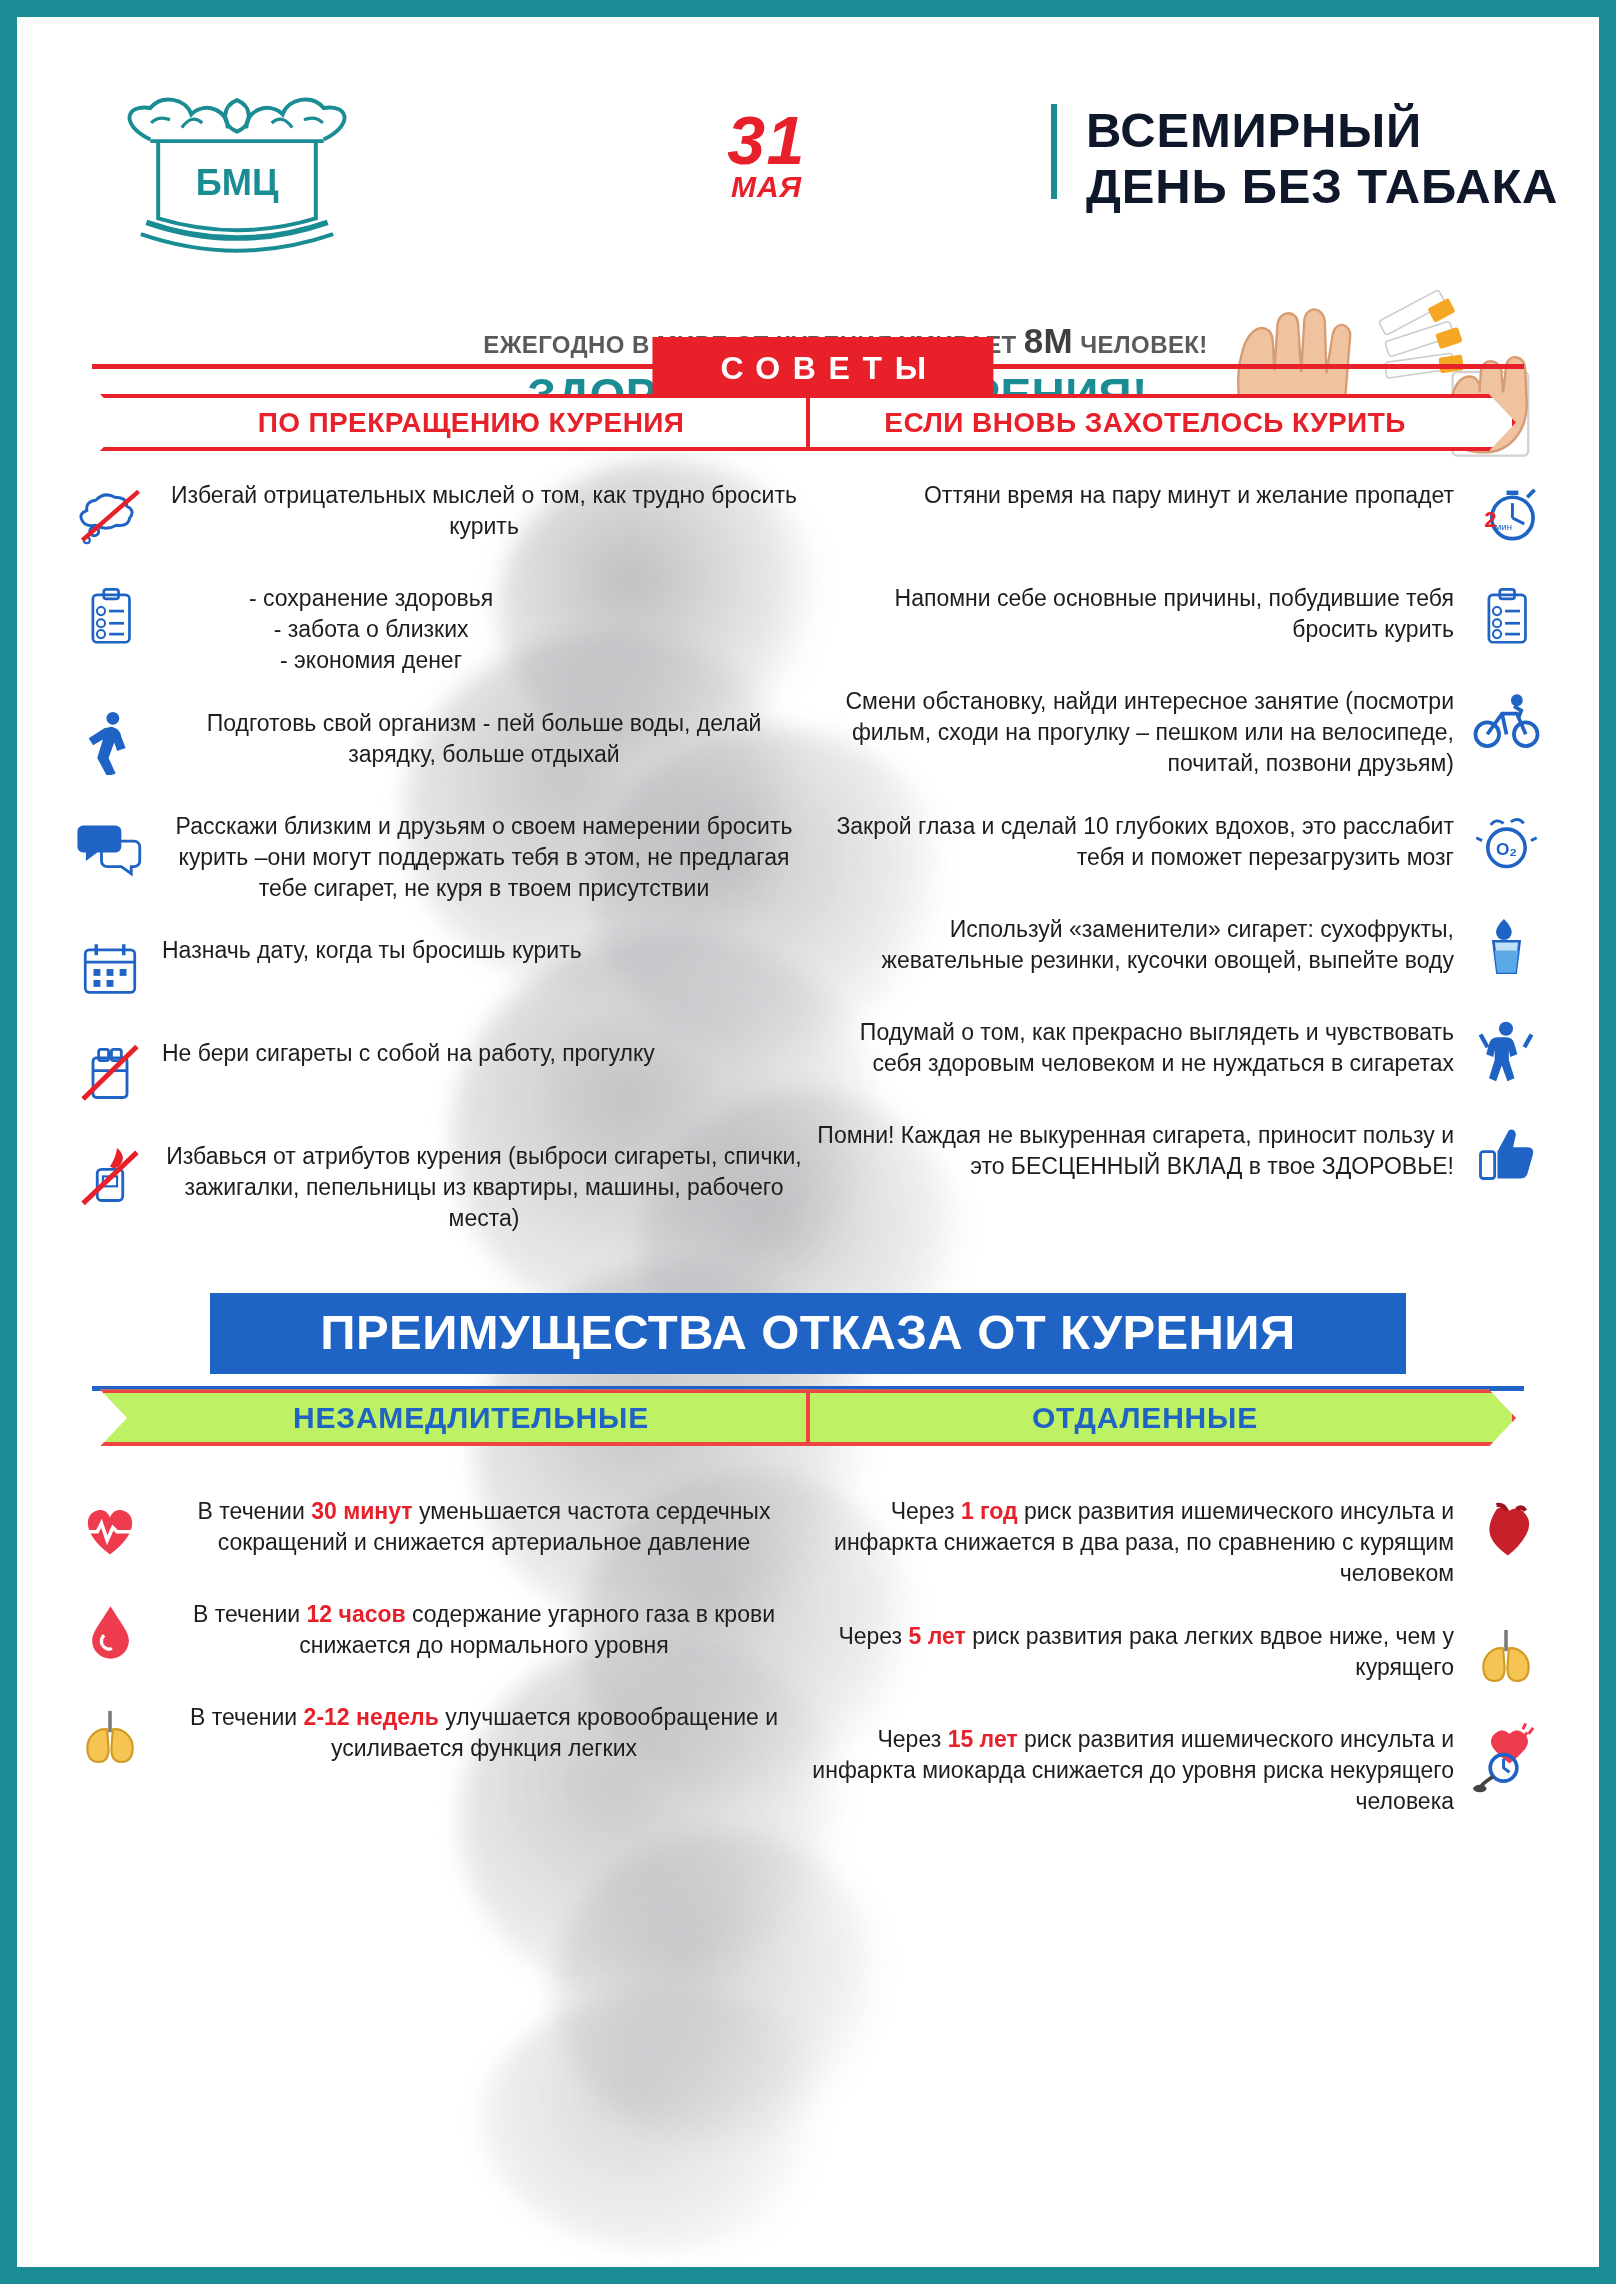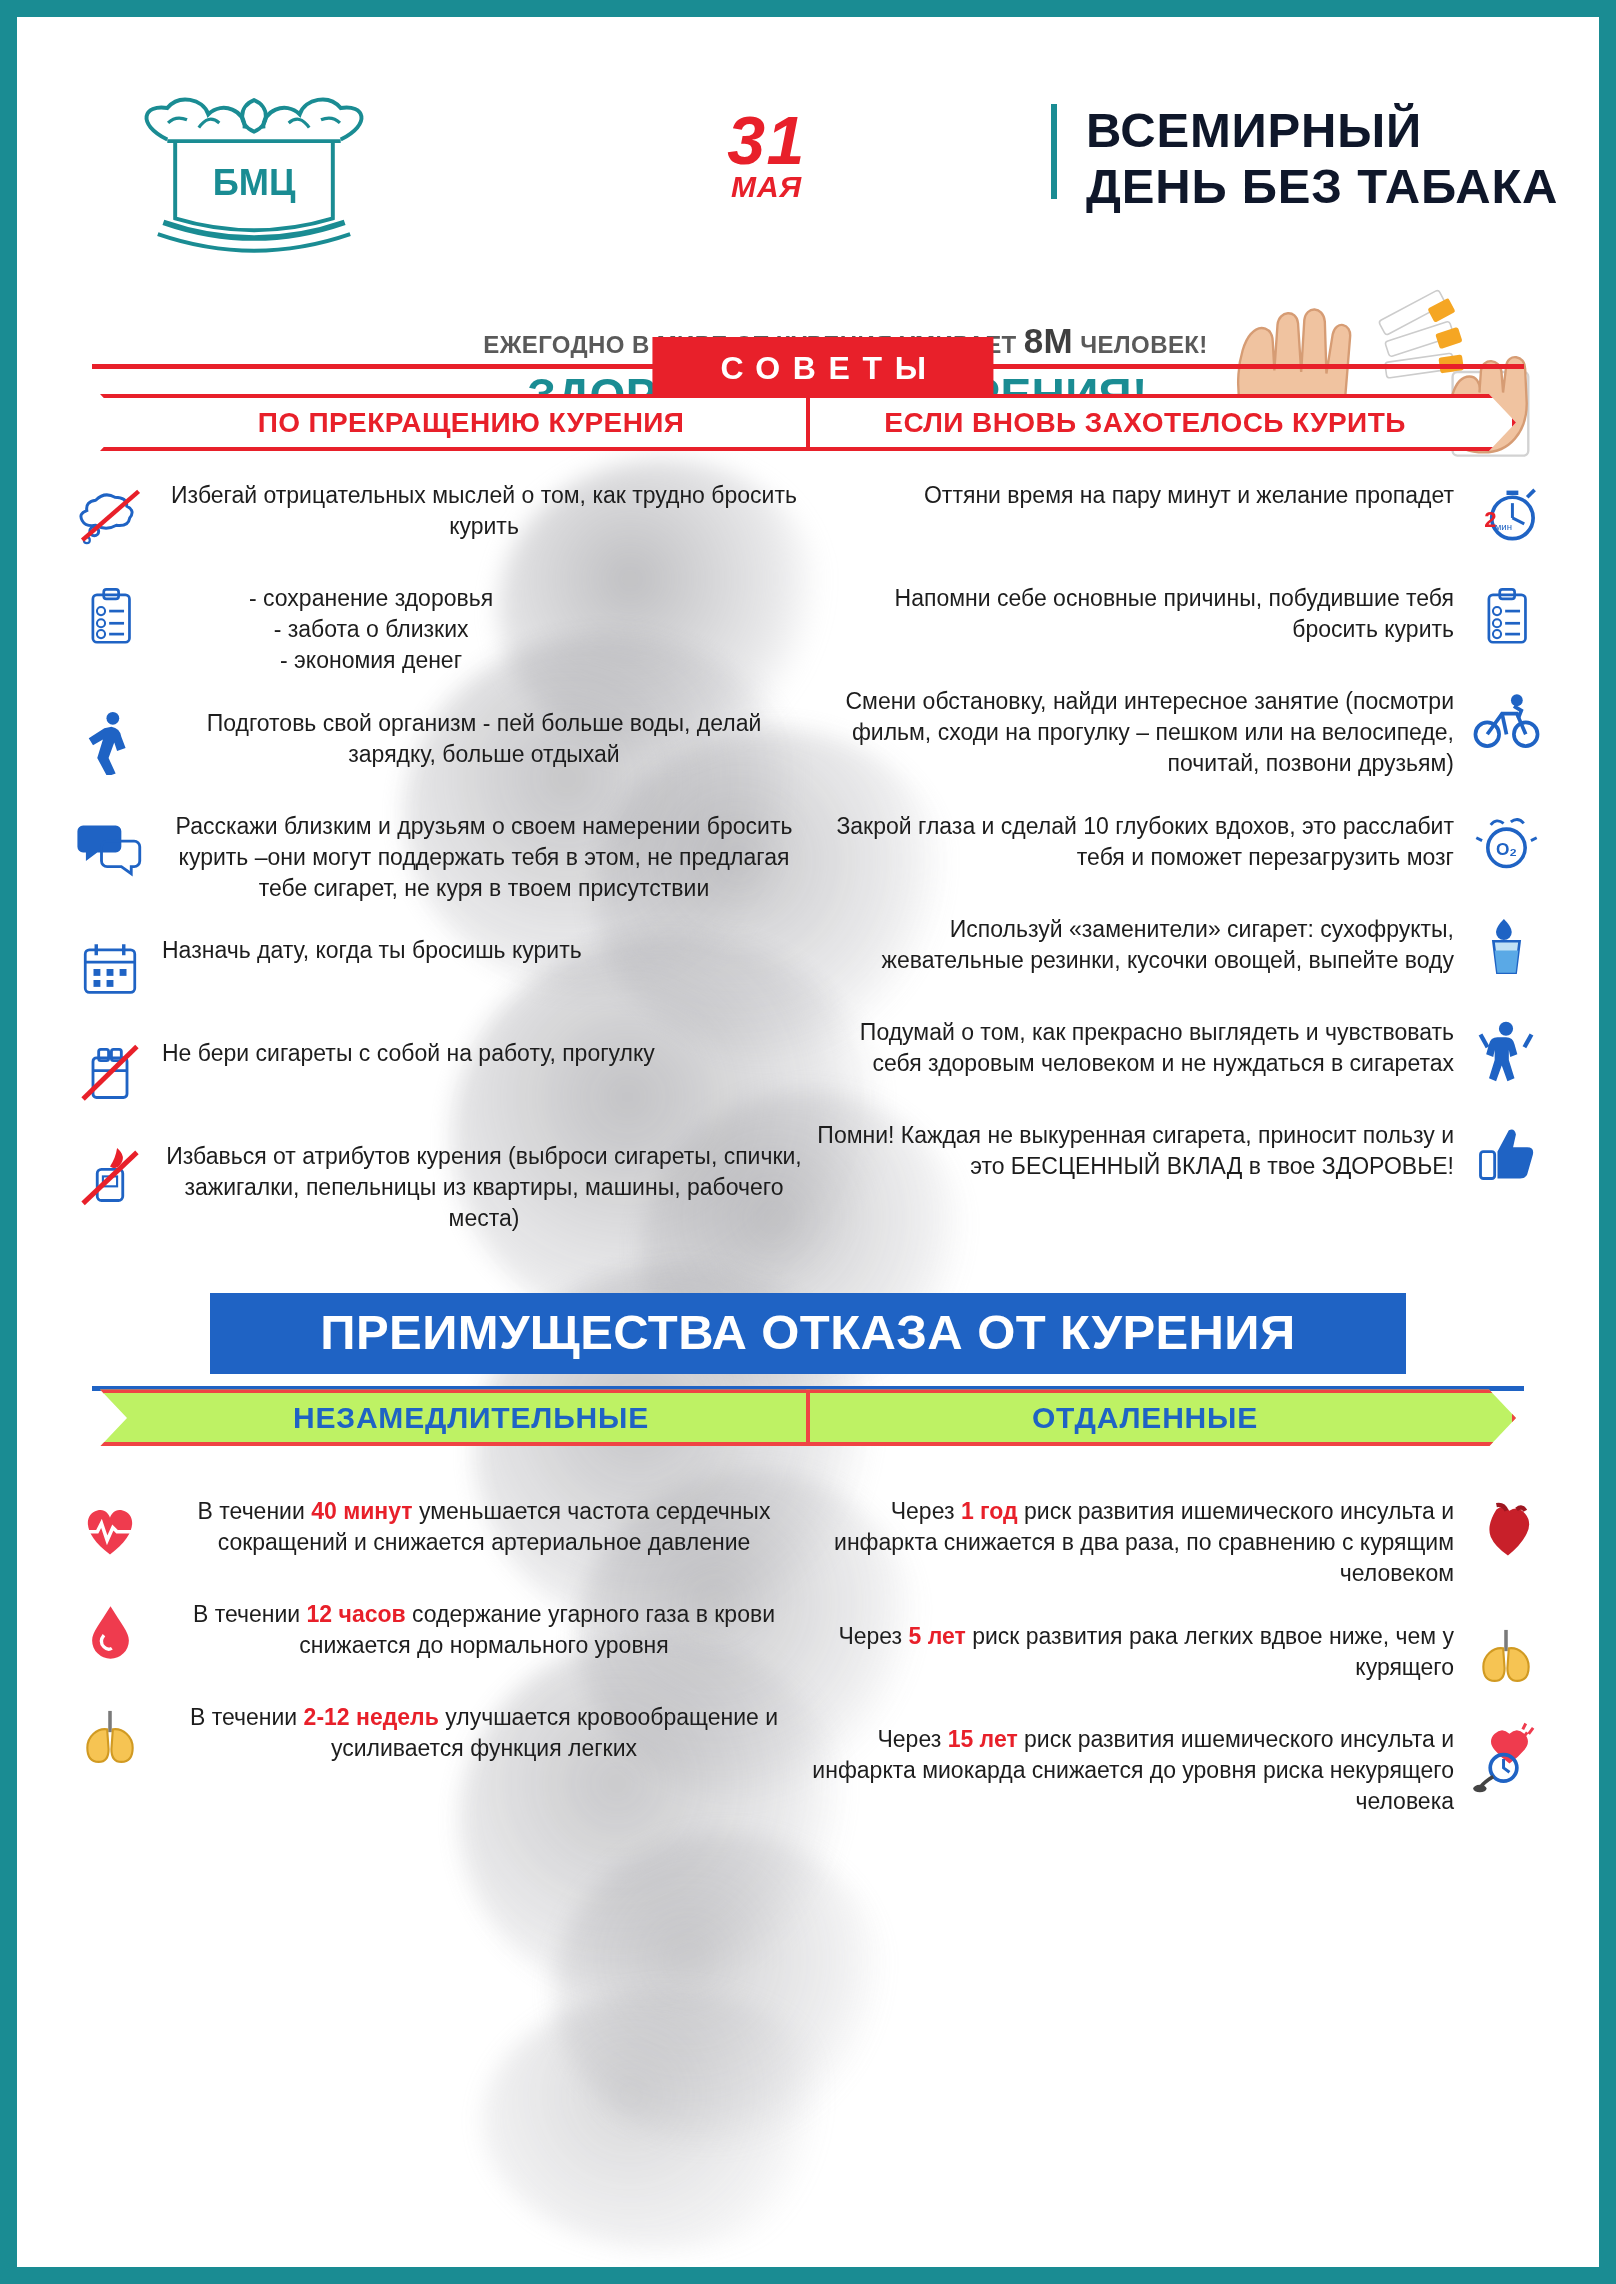--- a/index.html
+++ b/index.html
@@ -40,21 +40,21 @@
   }
   .content { position: relative; z-index: 2; }
 
   
   .header {
     position: relative;
     height: 276px;
   }
   .logo {
     position: absolute;
-    left: 103px;
+    left: 86px;
     top: 67px;
     width: 268px;
     height: 182px;
     color: #6d28d9;
   }
   .title31 {
     position: absolute;
     right: 793px;
     top: 95px;
     text-align: center;
@@ -551,21 +551,21 @@
       <div class="col col-left">
 
         <div class="tip">
           <span class="icon">
             <svg viewBox="0 0 96 96" width="68" height="68">
               <path d="M48 84 C10 56 10 28 30 22 C40 19 46 26 48 32 C50 26 56 19 66 22 C86 28 86 56 48 84Z" fill="#ef3b4e"></path>
               <path d="M16 52 h14 l6 -12 l8 24 l8 -18 l6 6 h22" fill="none" stroke="#ffffff" stroke-width="5"></path>
             </svg>
           </span>
           <span class="txt">
-            <span>В течении </span><span class="hl-red">40 минут</span><span> уменьшается частота сердечных сокращений и снижается артериальное давление</span>
+            <span>В течении </span><span class="hl-red">30 минут</span><span> уменьшается частота сердечных сокращений и снижается артериальное давление</span>
           </span>
         </div>
 
         <div class="tip">
           <span class="icon">
             <svg viewBox="0 0 96 96" width="63" height="63">
               <path d="M48 8 C64 34 76 48 76 60 a28 28 0 0 1 -56 0 C20 48 32 34 48 8Z" fill="#ef3b4e"></path>
               <path d="M38 52 q-8 10 0 18 q6 6 12 2" fill="none" stroke="#ffffff" stroke-width="5"></path>
             </svg>
           </span>

